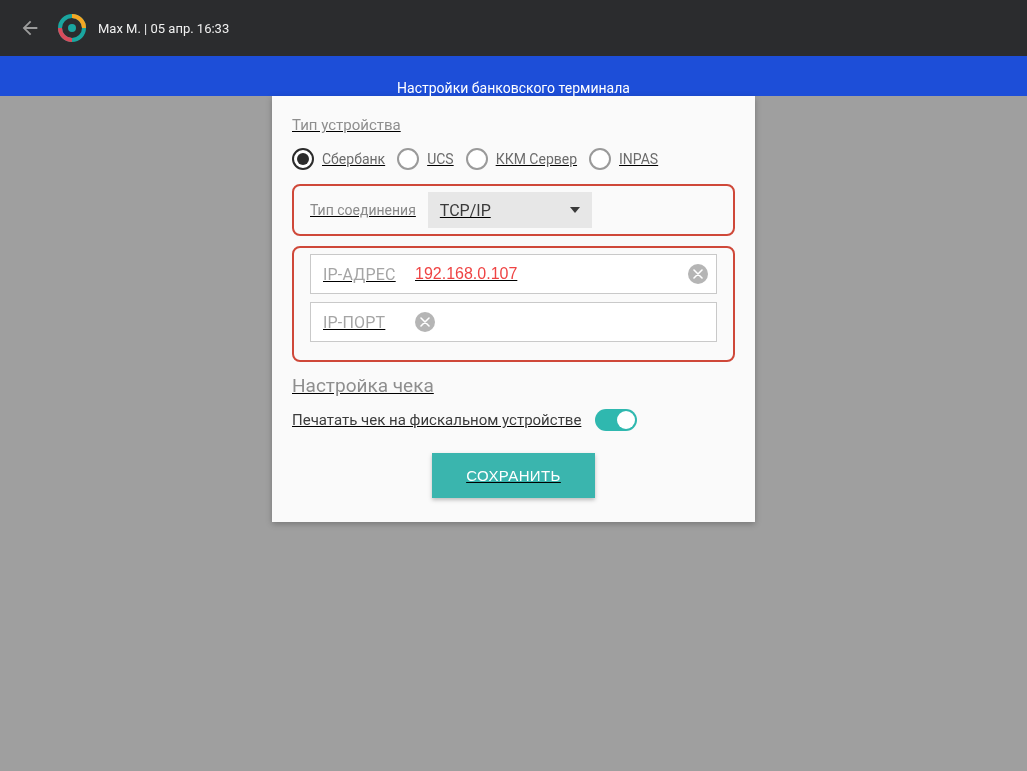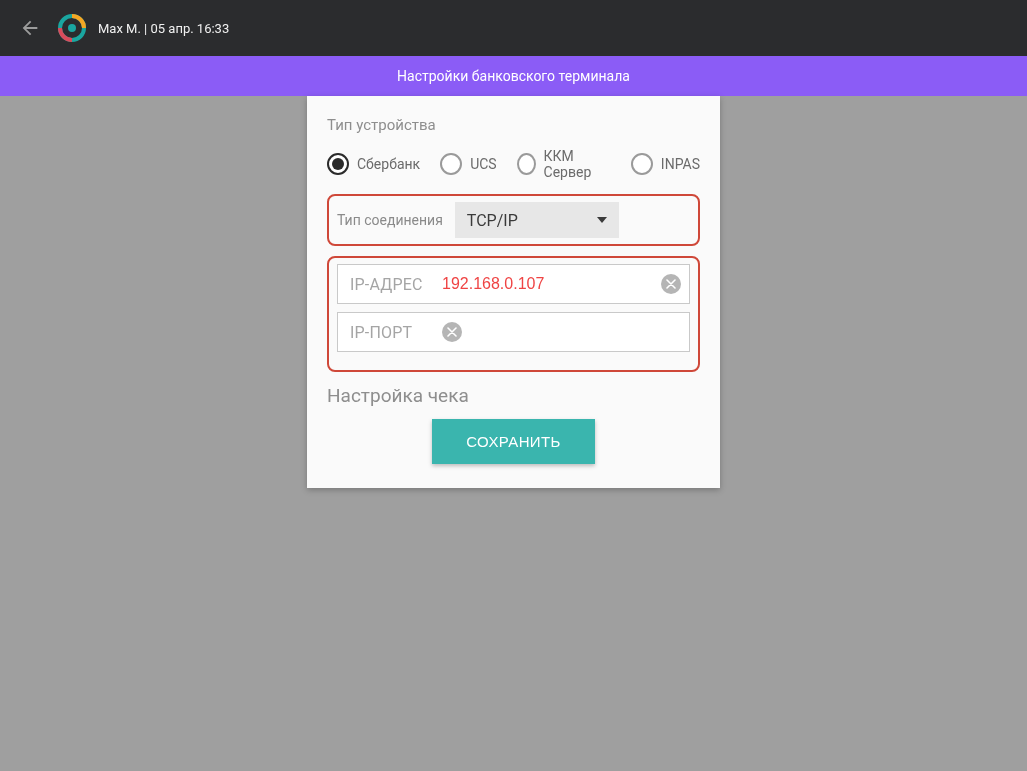--- a/index.html
+++ b/index.html
@@ -43,48 +43,49 @@
   .app-logo svg { width: 28px; height: 28px; }
   .topbar-text {
     font-size: 13px;
     color: #f0f0f0;
     font-weight: 400;
   }
 
   
   .titlebar {
     height: 40px;
-    background: #8b5cf6;
+    background: #1d4ed8;
     color: #fff;
     display: flex;
-    align-items: center;
+    align-items: flex-end;
     justify-content: center;
     font-size: 14px;
   }
 
   
   .card {
-    width: 413px;
+    width: 483px;
     margin: 0 auto;
     background: #fafafa;
     padding: 20px 20px 24px 20px;
     box-shadow: 0 2px 6px rgba(0,0,0,0.25);
+    text-decoration: underline;
   }
 
   .section-label {
     color: #8e8e8e;
     font-size: 15px;
     margin-bottom: 14px;
   }
 
   
   .radio-row {
     display: flex;
     align-items: center;
-    gap: 20px;
+    gap: 12px;
     margin-bottom: 14px;
   }
   .radio-item {
     display: flex;
     align-items: center;
     gap: 8px;
     cursor: pointer;
   }
   .radio-circle {
     width: 22px;
@@ -107,21 +108,21 @@
   }
   .radio-label {
     font-size: 14px;
     color: #6b6b6b;
   }
 
   
   .callout {
     border: 2px solid #cf4839;
     border-radius: 8px;
-    padding: 6px 8px;
+    padding: 6px 16px;
     margin-bottom: 10px;
     background: #fafafa;
   }
 
   
   .conn-row {
     display: flex;
     align-items: center;
     gap: 12px;
     width: 282px;
@@ -313,18 +314,24 @@
       <span class="clear-btn">
         <svg viewBox="0 0 10 10">
             <path d="M1 1 L9 9 M9 1 L1 9" stroke="#fff" stroke-width="1.6" stroke-linecap="round"></path>
           </svg>
       </span>
     </div>
   </div>
 
   <div class="receipt-label">Настройка чека</div>
 
+  <div class="toggle-row">
+    <span class="toggle-text">Печатать чек на фискальном устройстве</span>
+    <div class="switch">
+      <div class="switch-thumb"></div>
+    </div>
+  </div>
 
   <div class="save-row">
     <button class="save-btn">СОХРАНИТЬ</button>
   </div>
 
 </div>
 
 </body></html>

